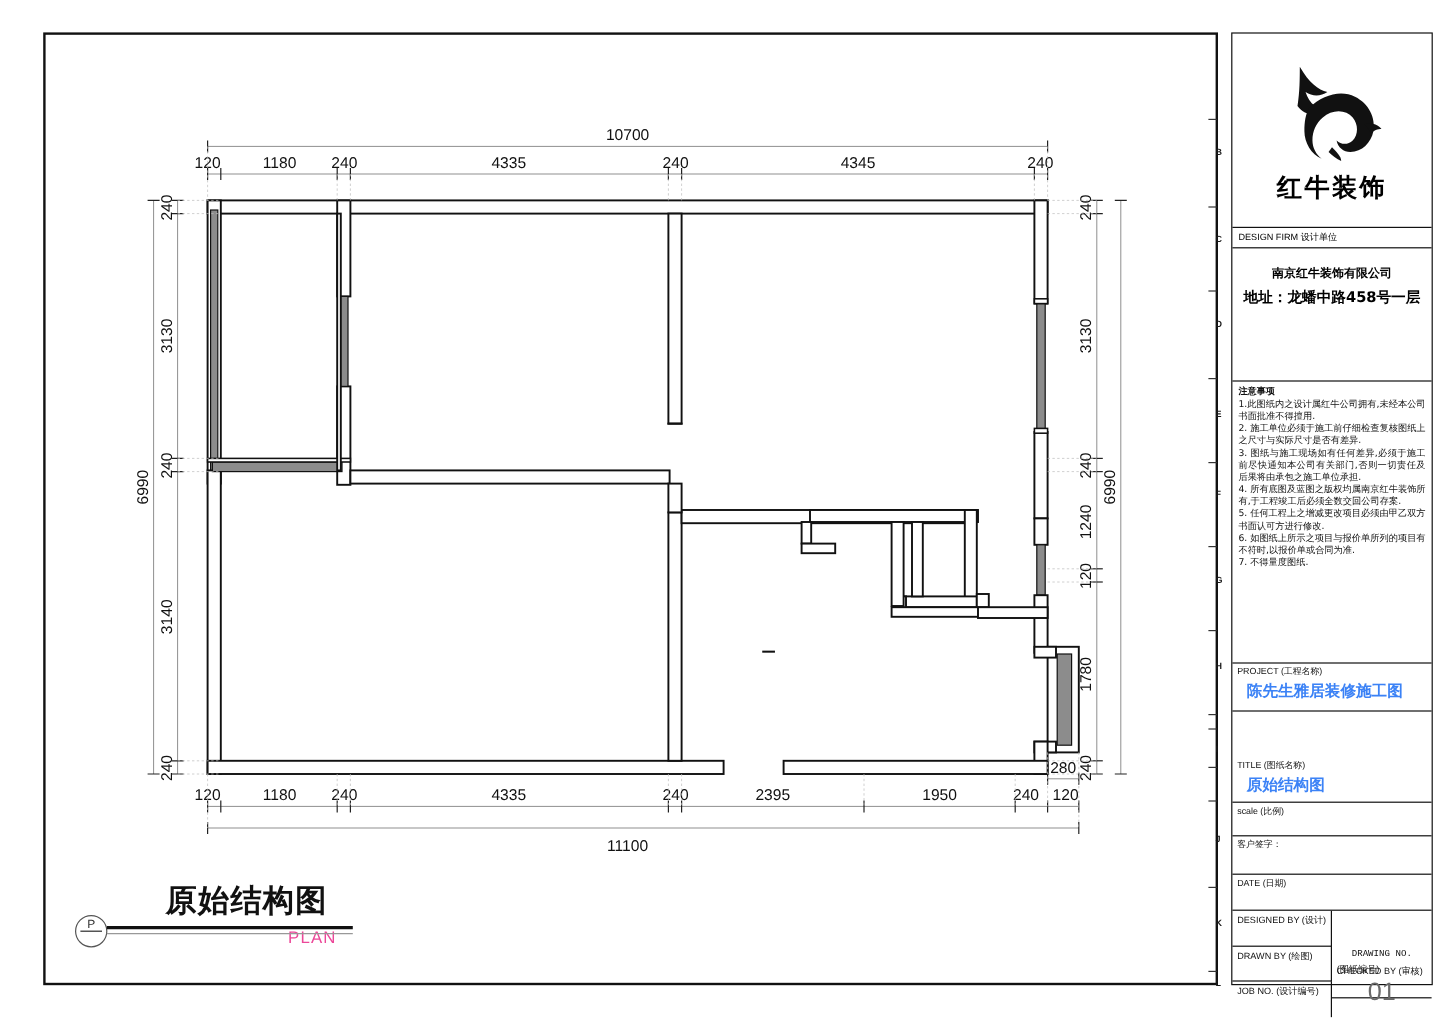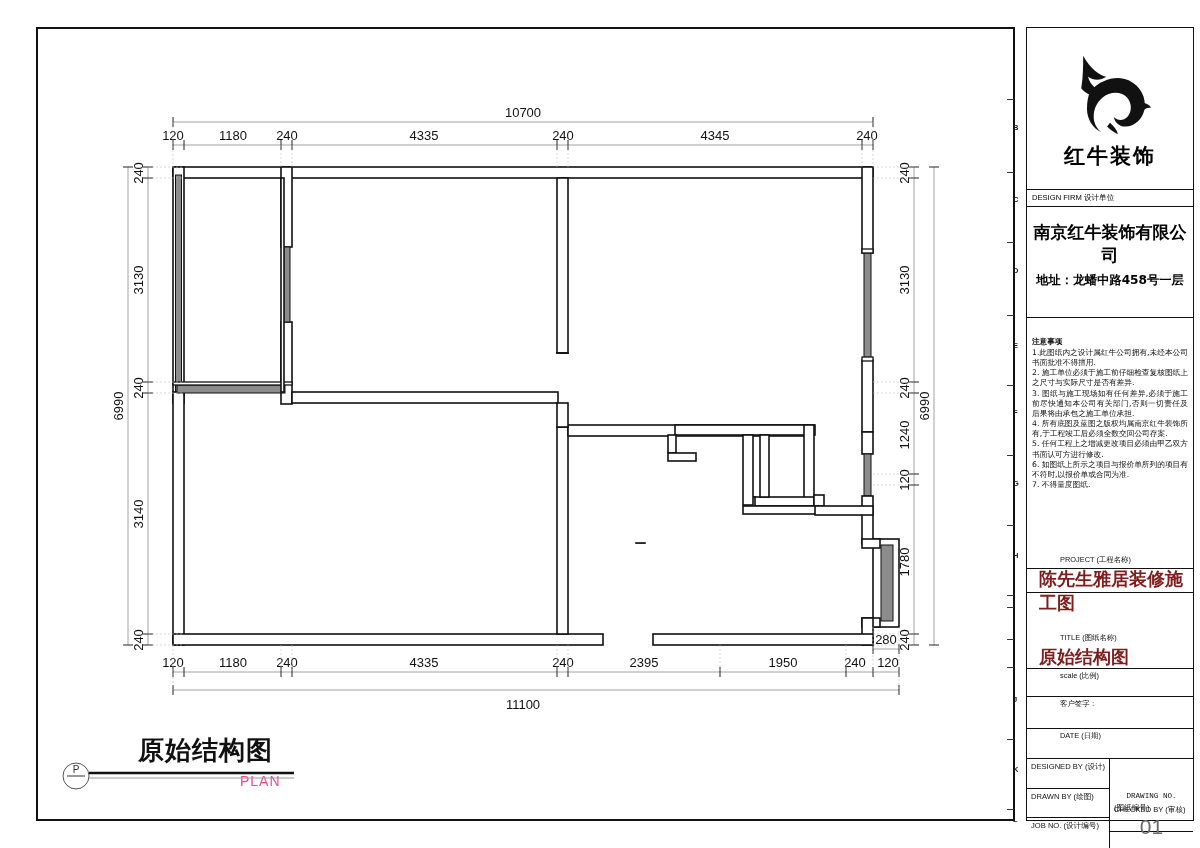--- a/index.html
+++ b/index.html
@@ -97,53 +97,53 @@
     box-sizing: border-box;
   }
   .firm-head {
     font-size: 7.6px;
     padding: 3px 5px 0 5px;
     border-bottom: 1px solid #111;
     padding-bottom: 3px;
   }
   .firm-body { padding: 14px 6px 0 6px; text-align: center; }
   .firm-name {
-    font-size: 17px; font-weight: bold; color: #000;
+    font-size: 10px; font-weight: bold; color: #000;
     font-family: "DejaVu Sans", sans-serif;
   }
   .firm-addr {
     font-size: 12.2px; font-weight: bold; color: #000;
     margin-top: 5px;
     font-family: "DejaVu Sans", sans-serif;
   }
 
   
   .notes-box {
     position: absolute;
-    left: 0; top: 306px;
+    left: 0; top: 290px;
     width: 100%; height: 235px;
     border-bottom: 1.6px solid #111;
     box-sizing: border-box;
     padding: 3px 5px;
     overflow: hidden;
   }
   .notes-title { font-size: 7.6px; font-weight: bold; color: #111; margin-bottom: 1px; }
   .note-line {
     font-size: 7.7px;
     line-height: 1.32;
     color: #111;
     font-family: "DejaVu Sans", sans-serif;
     text-align: justify;
   }
 
   
   .info-row { position: absolute; left: 0; width: 100%; box-sizing: border-box; border-bottom: 1.3px solid #111; }
-  .ir-label { font-size: 7.4px; padding: 2px 0 0 4px; color: #111; margin-left: 29px; }
+  .ir-label { font-size: 7.4px; padding: 2px 0 0 4px; color: #111; }
   .ir-val {
-    font-size: 18px; font-weight: bold; color: #7f1d1d;
+    font-size: 13px; font-weight: bold; color: #3b82f6;
     padding: 2px 0 0 12px;
     font-family: "DejaVu Sans", sans-serif;
   }
 
   .half-row { position: absolute; box-sizing: border-box; }
   .hr-label { font-size: 7.6px; padding: 3px 0 0 4px; color: #111; white-space: nowrap; }
 
   .dwg-no-val {
     font-size: 21px; color: #6a6a6a; text-align: center;
     font-family: "Liberation Sans", sans-serif;

